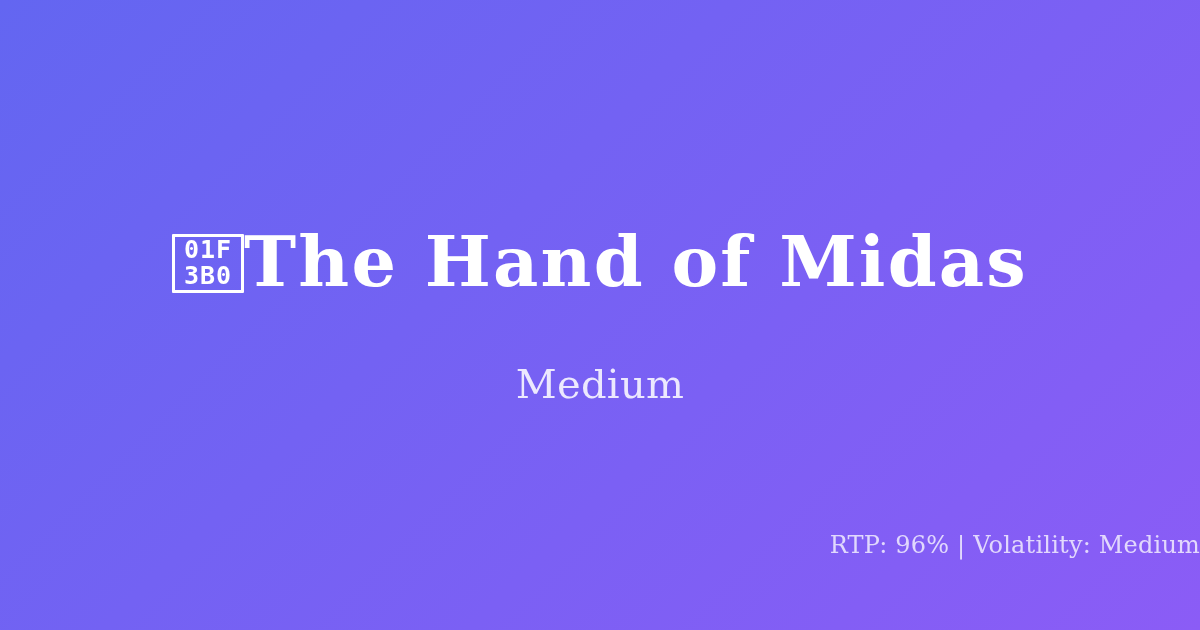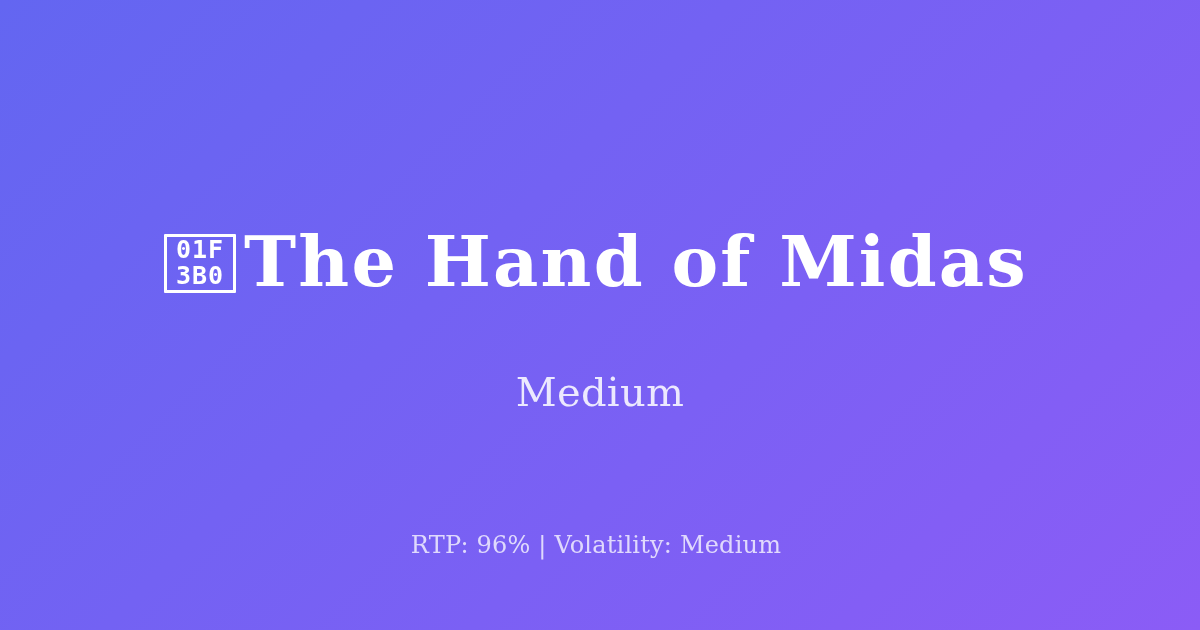--- a/index.html
+++ b/index.html
@@ -62,21 +62,21 @@
     position: relative;
     top: 1px;
   }
   .glyph-box .hex-row {
     display: block;
     height: 26px;
     line-height: 26px;
   }
 
   .game-title {
-    margin: 8px;
+    margin: 0;
     font-family: "DejaVu Serif", "Liberation Serif", serif;
     font-weight: 700;
     font-size: 70px;
     line-height: 1.08;
     letter-spacing: 2.2px;
     color: #ffffff;
     white-space: nowrap;
   }
 
   
@@ -89,23 +89,23 @@
     line-height: 1.1;
     letter-spacing: 0.3px;
     color: rgba(255, 255, 255, 0.86);
     white-space: nowrap;
   }
 
   
   .meta-footer {
     position: absolute;
     left: 0;
-    right: 8px;
+    right: 0;
     bottom: 70px;
-    text-align: center;
+    text-align: right;
   }
   .meta-text {
     font-family: "DejaVu Serif", "Liberation Serif", serif;
     font-weight: 400;
     font-size: 24px;
     line-height: 1.2;
     letter-spacing: 0.2px;
     color: rgba(255, 255, 255, 0.76);
     white-space: nowrap;
   }

